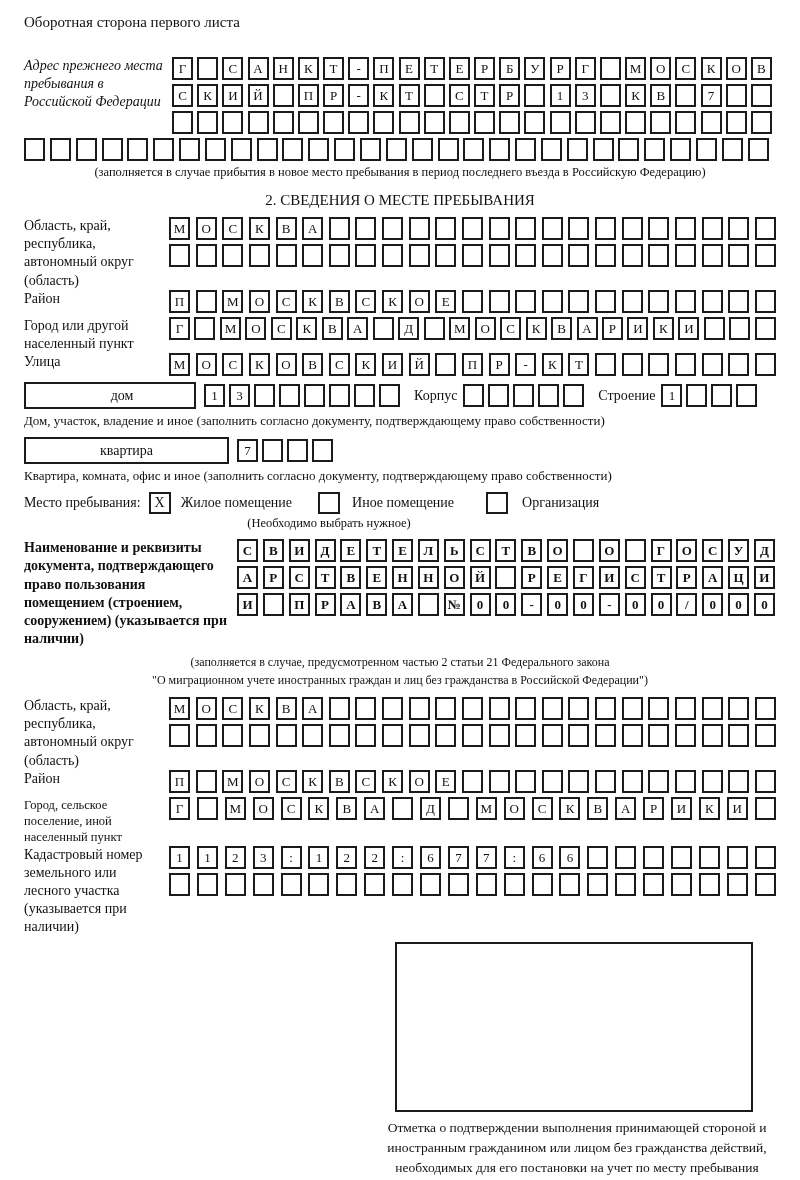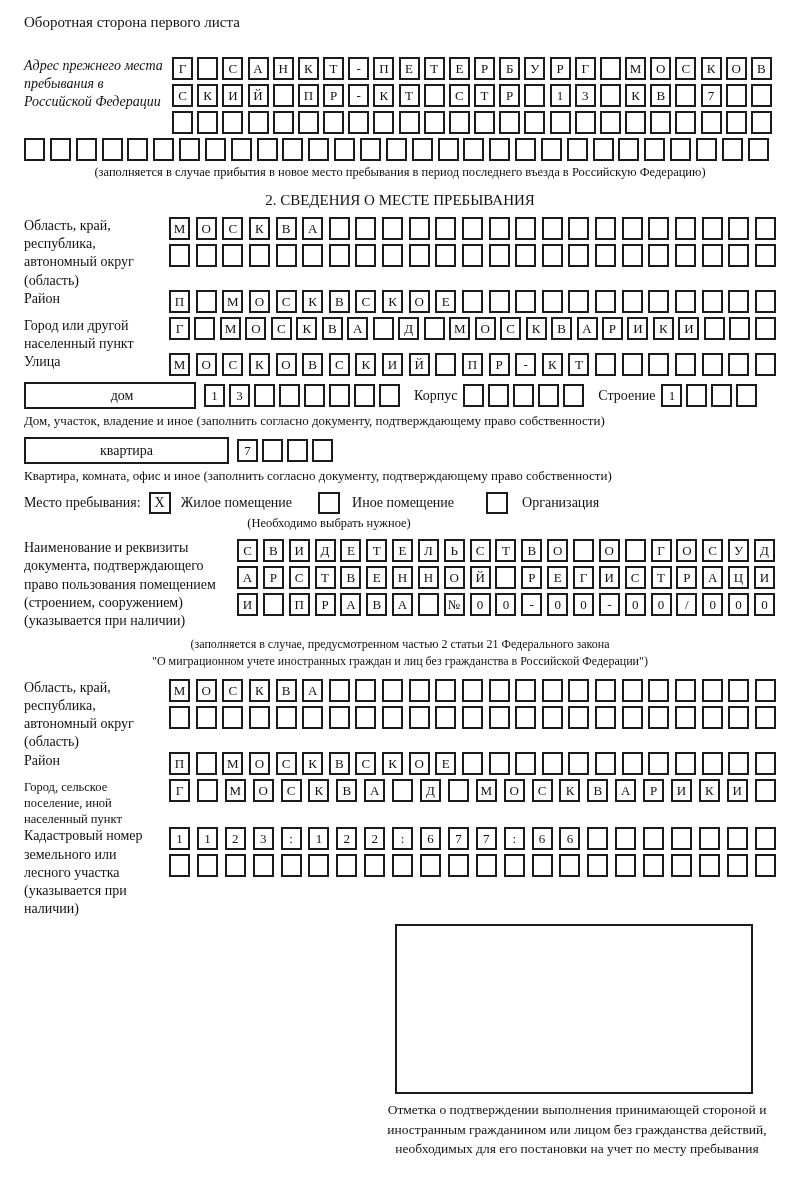--- a/index.html
+++ b/index.html
@@ -54,21 +54,21 @@
   .checkbox {
     width: 22px; height: 22px; border: 2px solid #1b1b1b;
     display: flex; align-items: center; justify-content: center;
     font-size: 14px; flex: 0 0 auto;
   }
   .cb1 { margin: 0 10px 0 8px; }
   .cb2 { margin: 0 12px 0 26px; }
   .cb3 { margin: 0 14px 0 32px; }
   .select-note { font-size: 12.5px; margin: 2px 0 8px 150px; width: 310px; text-align: center; }
 
-  .doc-block { margin-bottom: 6px; }
+  .doc-block { margin-bottom: 6px; font-weight: bold; }
 
   .fact-note { text-align: center; font-size: 12px; line-height: 1.45; }
   .mb6 { margin-bottom: 12px; }
   .mb8 { margin-bottom: 8px; }
 
   .stamp-box {
     width: 358px; height: 170px; border: 2px solid #1b1b1b;
     margin: 6px 0 6px 371px; background: #fff;
   }
   .stamp-caption {

